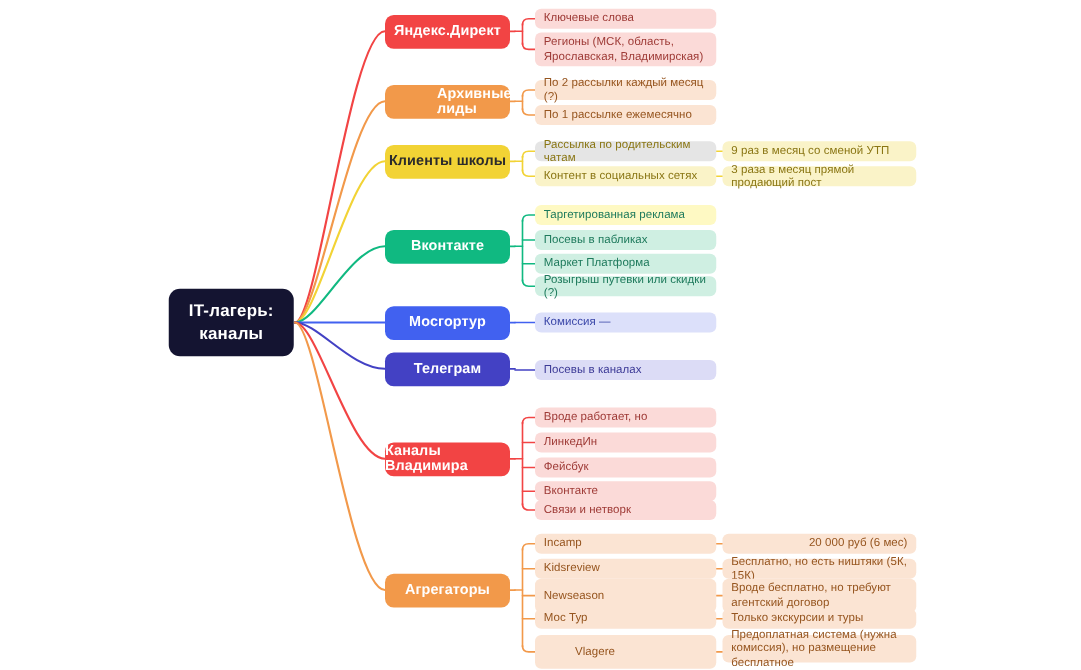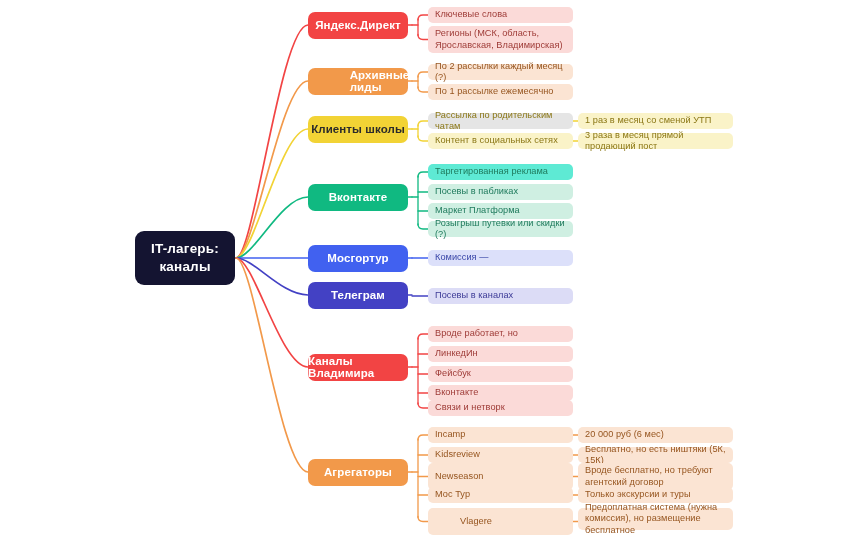--- a/index.html
+++ b/index.html
@@ -124,32 +124,32 @@
       <div class="node leaf" style="left: 428px; top: 84px; width: 145px; height: 16px; background: rgb(251, 228, 211); color: rgb(150, 85, 31);">
         <span>По 1 рассылке ежемесячно</span>
       </div>
       <div class="node branch" style="left: 308px; top: 115.5px; width: 100px; background: rgb(242, 211, 53); color: rgb(43, 43, 43);">
         <span>Клиенты школы</span>
       </div>
       <div class="node leaf" style="left: 428px; top: 113px; width: 145px; height: 16px; background: #e5e5e5; color: rgb(138, 118, 20);">
         <span>Рассылка по родительским чатам</span>
       </div>
       <div class="node leaf" style="left: 578px; top: 113px; width: 155px; height: 16px; background: rgb(250, 243, 200); color: rgb(138, 118, 20);">
-        <span>1 раз в месяц со сменой УТП</span>
+        <span>9 раз в месяц со сменой УТП</span>
       </div>
       <div class="node leaf" style="left: 428px; top: 133px; width: 145px; height: 16px; background: rgb(250, 243, 200); color: rgb(138, 118, 20);">
         <span>Контент в социальных сетях</span>
       </div>
       <div class="node leaf" style="left: 578px; top: 133px; width: 155px; height: 16px; background: rgb(250, 243, 200); color: rgb(138, 118, 20);">
         <span>3 раза в месяц прямой продающий пост</span>
       </div>
       <div class="node branch" style="left: 308px; top: 183.5px; width: 100px; background: rgb(16, 185, 129);">
         <span>Вконтакте</span>
       </div>
-      <div class="node leaf" style="left: 428px; top: 164px; width: 145px; height: 16px; background: #5eead4; color: rgb(30, 122, 92);">
+      <div class="node leaf" style="left: 428px; top: 164px; width: 145px; height: 16px; background: #fef9c3; color: rgb(30, 122, 92);">
         <span>Таргетированная реклама</span>
       </div>
       <div class="node leaf" style="left: 428px; top: 184px; width: 145px; height: 16px; background: rgb(207, 239, 226); color: rgb(30, 122, 92);">
         <span>Посевы в пабликах</span>
       </div>
       <div class="node leaf" style="left: 428px; top: 203px; width: 145px; height: 16px; background: rgb(207, 239, 226); color: rgb(30, 122, 92);">
         <span>Маркет Платформа</span>
       </div>
       <div class="node leaf" style="left: 428px; top: 221px; width: 145px; height: 16px; background: rgb(207, 239, 226); color: rgb(30, 122, 92);">
         <span>Розыгрыш путевки или скидки (?)</span>
@@ -183,21 +183,21 @@
       </div>
       <div class="node leaf" style="left: 428px; top: 400px; width: 145px; height: 16px; background: rgb(251, 218, 216); color: rgb(158, 58, 54);">
         <span>Связи и нетворк</span>
       </div>
       <div class="node branch" style="left: 308px; top: 458.5px; width: 100px; background: rgb(242, 153, 74);">
         <span>Агрегаторы</span>
       </div>
       <div class="node leaf" style="left: 428px; top: 427px; width: 145px; height: 16px; background: rgb(251, 228, 211); color: rgb(150, 85, 31);">
         <span>Incamp</span>
       </div>
-      <div class="node leaf" style="left: 578px; top: 427px; width: 155px; height: 16px; background: rgb(251, 228, 211); color: rgb(150, 85, 31);">
+      <div class="node leaf" style="left: 578px; top: 427px; width: 155px; height: 16px; background: rgb(251, 228, 211); color: rgb(150, 85, 31); justify-content: flex-end;">
         <span>20 000 руб (6 мес)</span>
       </div>
       <div class="node leaf" style="left: 428px; top: 447px; width: 145px; height: 16px; background: rgb(251, 228, 211); color: rgb(150, 85, 31);">
         <span>Kidsreview</span>
       </div>
       <div class="node leaf" style="left: 578px; top: 447px; width: 155px; height: 16px; background: rgb(251, 228, 211); color: rgb(150, 85, 31);">
         <span>Бесплатно, но есть ништяки (5К, 15К)</span>
       </div>
       <div class="node leaf" style="left: 428px; top: 463px; width: 145px; height: 27px; background: rgb(251, 228, 211); color: rgb(150, 85, 31);">
         <span>Newseason</span>

